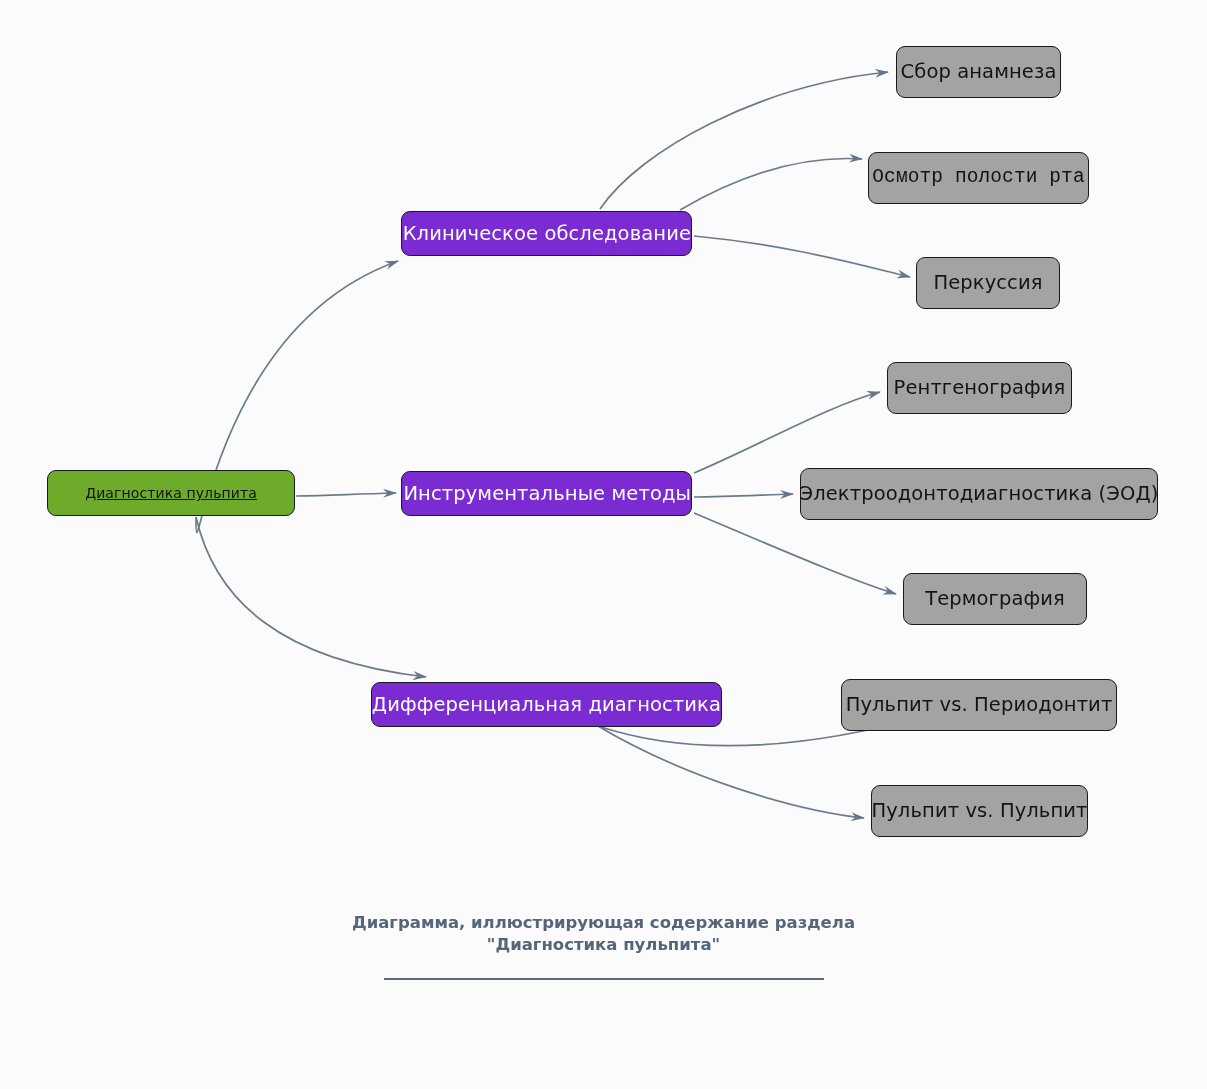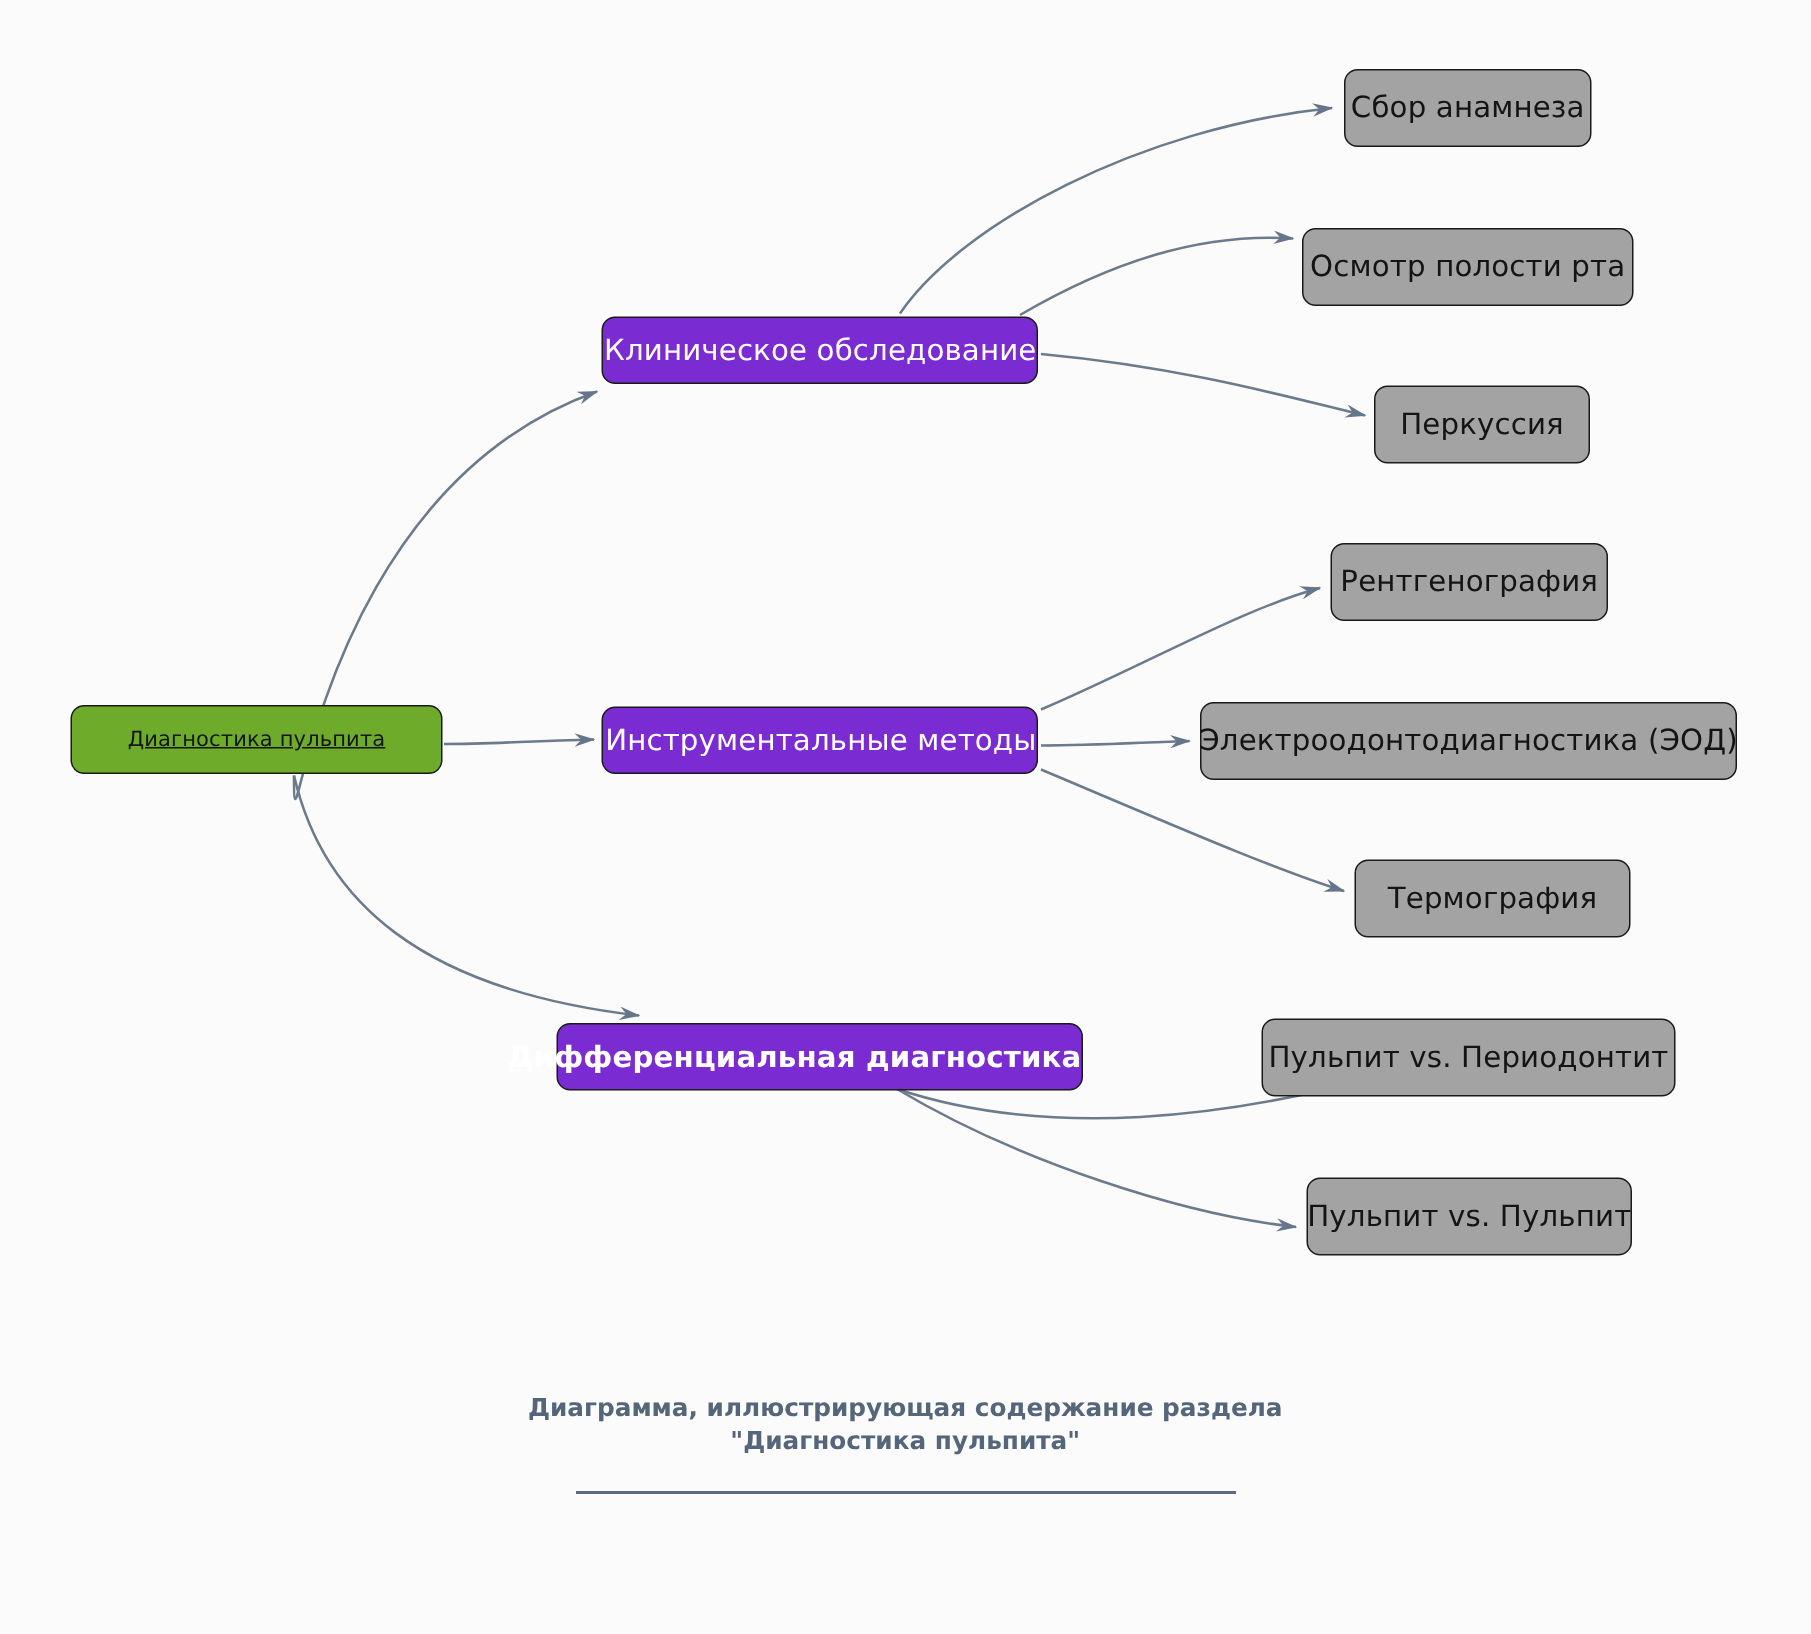--- a/index.html
+++ b/index.html
@@ -57,21 +57,20 @@
     background: #a3a3a3;
     color: #141414;
     font-size: 19.5px;
   }
   #caption-block {
     position: absolute;
     left: 0;
     top: 912px;
     width: 1207px;
     text-align: center;
-    margin-top: 16px;
   }
   .caption-line {
     font-size: 16.5px;
     font-weight: bold;
     color: #55657a;
     line-height: 22px;
   }
   #caption-rule {
     width: 440px;
     height: 0;
@@ -119,39 +118,39 @@
     <span class="node-label">Диагностика пульпита</span>
   </div>
 
   <div id="node-container">
       <div class="node branch" style="left: 401px; top: 211px; width: 291px; height: 45px; background: rgb(122, 43, 210); color: rgb(255, 255, 255);">
         <span class="node-label">Клиническое обследование</span>
       </div>
       <div class="node leaf" style="left: 896px; top: 46px; width: 165px; height: 52px;">
         <span class="node-label">Сбор анамнеза</span>
       </div>
-      <div class="node leaf" style="left: 868px; top: 152px; width: 221px; height: 52px;">
+      <div class="node leaf" style="left: 868px; top: 152px; width: 221px; height: 52px; font-family: Liberation Mono, monospace;">
         <span class="node-label">Осмотр полости рта</span>
       </div>
       <div class="node leaf" style="left: 916px; top: 257px; width: 144px; height: 52px;">
         <span class="node-label">Перкуссия</span>
       </div>
       <div class="node branch" style="left: 401px; top: 471px; width: 291px; height: 45px; background: rgb(122, 43, 210); color: rgb(255, 255, 255);">
         <span class="node-label">Инструментальные методы</span>
       </div>
       <div class="node leaf" style="left: 887px; top: 362px; width: 185px; height: 52px;">
         <span class="node-label">Рентгенография</span>
       </div>
       <div class="node leaf" style="left: 800px; top: 468px; width: 358px; height: 52px;">
         <span class="node-label">Электроодонтодиагностика (ЭОД)</span>
       </div>
       <div class="node leaf" style="left: 903px; top: 573px; width: 184px; height: 52px;">
         <span class="node-label">Термография</span>
       </div>
-      <div class="node branch" style="left: 371px; top: 682px; width: 351px; height: 45px; background: rgb(122, 43, 210); color: rgb(255, 255, 255); font-weight: bold;">
+      <div class="node branch" style="left: 371px; top: 682px; width: 351px; height: 45px; background: rgb(122, 43, 210); color: rgb(255, 255, 255);">
         <span class="node-label">Дифференциальная диагностика</span>
       </div>
       <div class="node leaf" style="left: 841px; top: 679px; width: 276px; height: 52px;">
         <span class="node-label">Пульпит vs. Периодонтит</span>
       </div>
       <div class="node leaf" style="left: 871px; top: 785px; width: 217px; height: 52px;">
         <span class="node-label">Пульпит vs. Пульпит</span>
       </div>
     </div>
 

